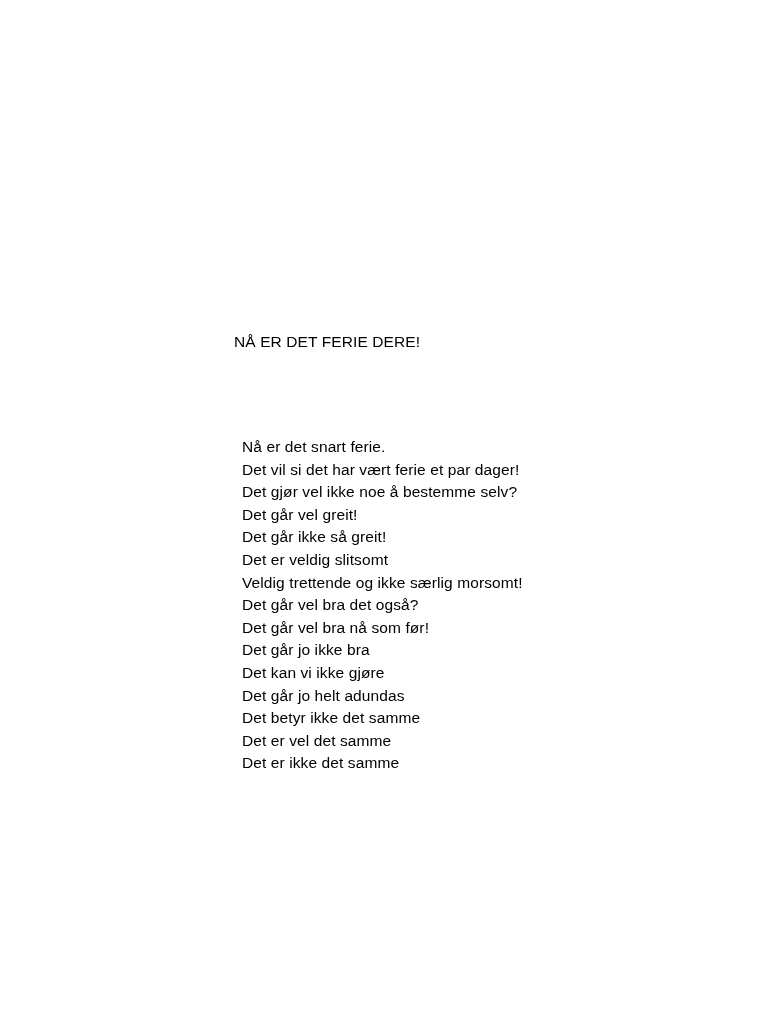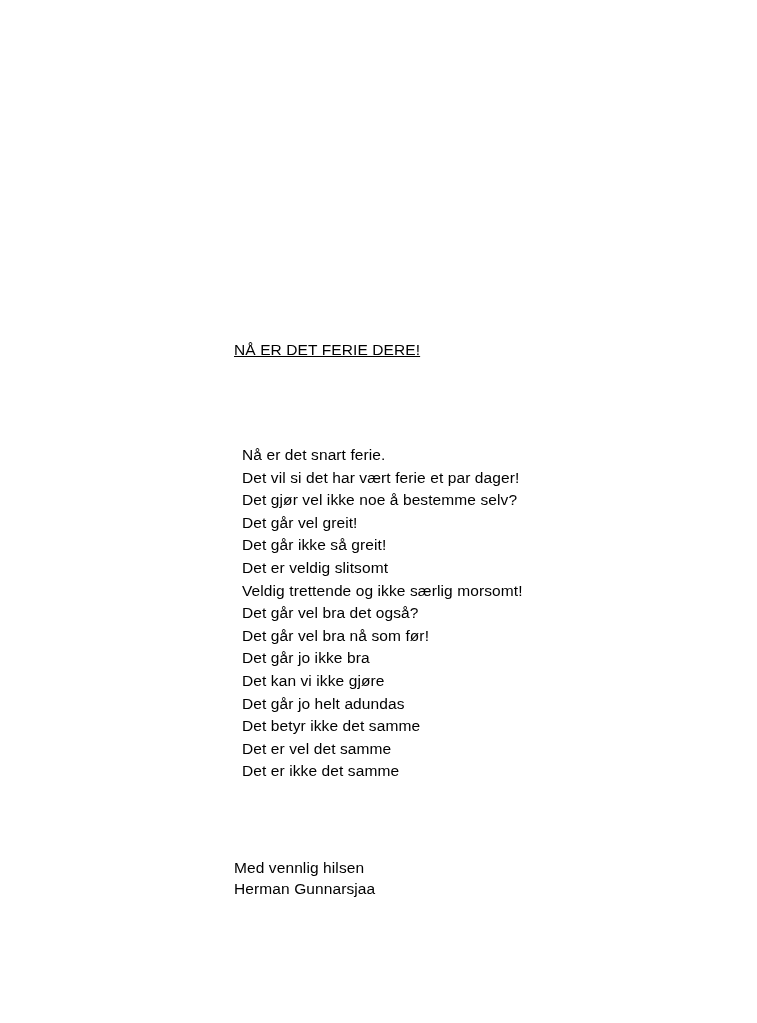--- a/index.html
+++ b/index.html
@@ -23,36 +23,34 @@
   .letter {
     position: absolute;
     left: 234px;
     top: 286px;
     font-size: 15.5px;
     line-height: 22.6px;
     letter-spacing: 0.1px;
     white-space: pre;
   }
   .letter-title {
-    margin: 8px 0 29px 0;
-    text-decoration: underline;
+    margin: 0 0 29px 0;
   }
   .poem-body {
     margin: 8px;
   }
   .closing-block {
     margin: 21px 0 0 0;
     line-height: 21.3px;
   }
   .line {
     margin: 0;
   }
 </style>
 </head>
 <body>
 
 <div class="page">
   <div class="letter">
     <div class="letter-title">NÅ ER DET FERIE DERE!</div>
     <div class="poem-body"><div class="line">Nå er det snart ferie.</div><div class="line">Det vil si det har vært ferie et par dager!</div><div class="line">Det gjør vel ikke noe å bestemme selv?</div><div class="line">Det går vel greit!</div><div class="line">Det går ikke så greit!</div><div class="line">Det er veldig slitsomt</div><div class="line">Veldig trettende og ikke særlig morsomt!</div><div class="line">Det går vel bra det også?</div><div class="line">Det går vel bra nå som før!</div><div class="line">Det går jo ikke bra</div><div class="line">Det kan vi ikke gjøre</div><div class="line">Det går jo helt adundas</div><div class="line">Det betyr ikke det samme</div><div class="line">Det er vel det samme</div><div class="line">Det er ikke det samme</div></div>
-    <div class="closing-block"><div class="line">Med vennlig hilsen</div><div class="line">Herman Gunnarsjaa</div></div>
   </div>
 </div>
 
 </body></html>

